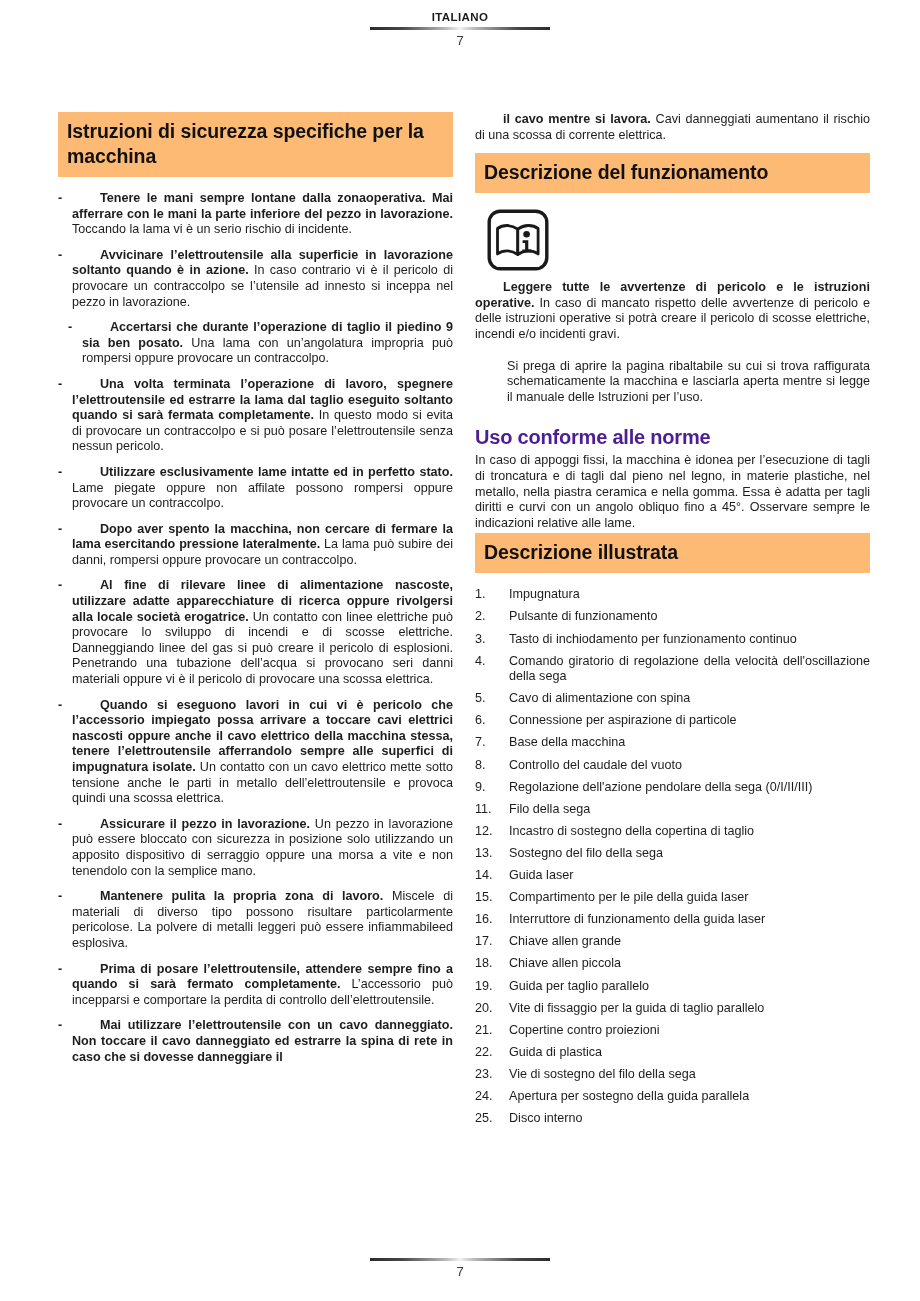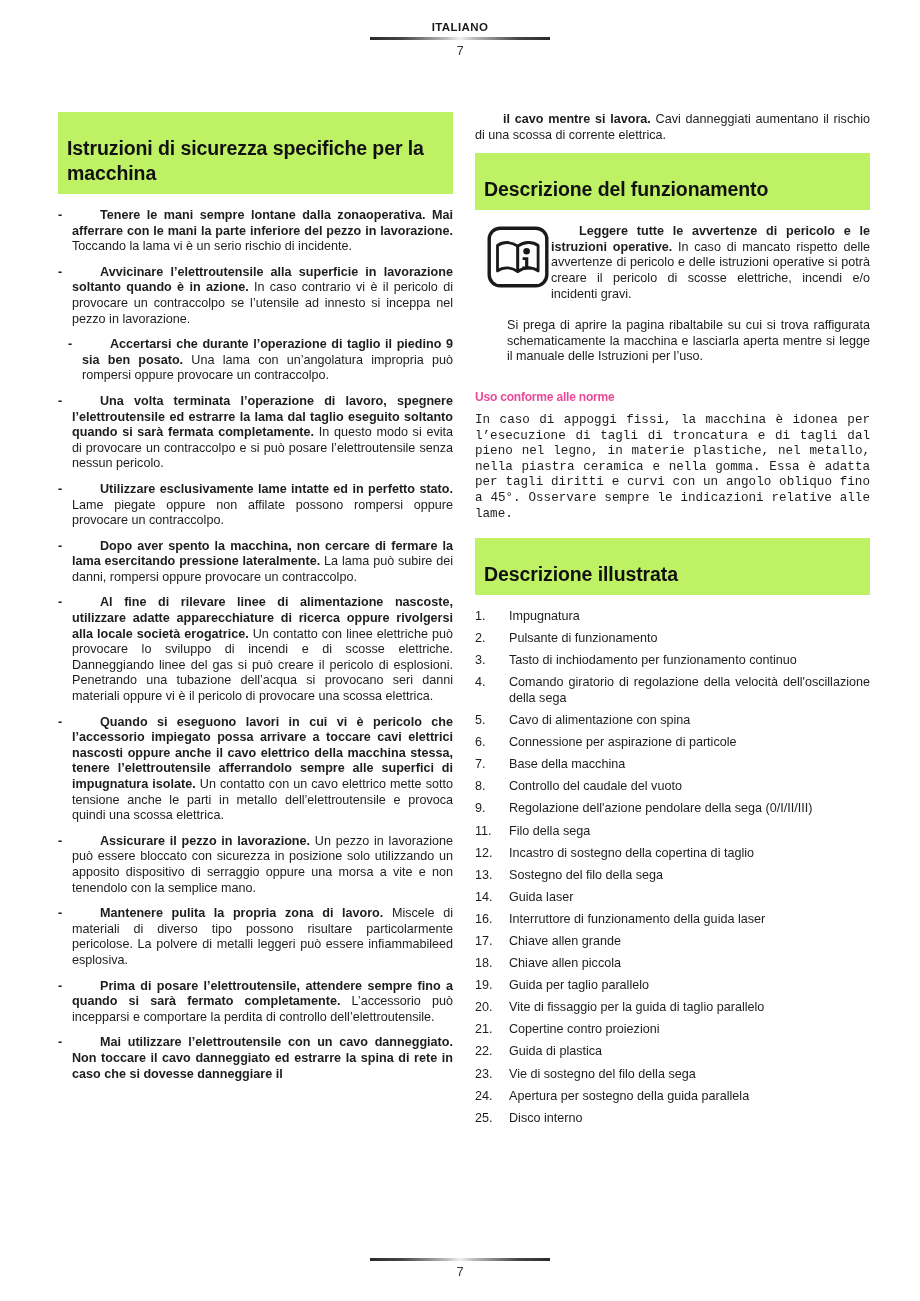--- a/index.html
+++ b/index.html
@@ -19,21 +19,21 @@
   .page {
     width: 920px;
     height: 1301px;
     position: relative;
     box-sizing: border-box;
   }
 
   
   .running-head {
     position: absolute;
-    top: 20px;
+    top: 10px;
     left: 0;
     width: 920px;
     text-align: center;
   }
   .running-head-label {
     font-size: 11.5px;
     font-weight: bold;
     letter-spacing: 0.4px;
     color: #1a1a1a;
     line-height: 14px;
@@ -64,34 +64,34 @@
   }
   .col {
     width: 395px;
   }
   .col-left { }
   .col-right { }
 
   
   h1.section-bar {
     margin: 0 0 14px 0;
-    padding: 24px 9px 8px 9px;
-    background: #bef264;
+    padding: 7px 9px 8px 9px;
+    background: #fdba74;
     font-size: 19.5px;
     font-weight: bold;
     line-height: 25px;
     color: #111;
     letter-spacing: -0.1px;
   }
   h2.sub-head {
     margin: 0 0 6px 0;
-    font-size: 12px;
+    font-size: 20px;
     font-weight: bold;
     line-height: 20px;
-    color: #ec4899;
+    color: #4c1d95;
     letter-spacing: -0.2px;
   }
 
   
   p.body {
     margin: 0 0 10px 0;
     font-size: 12.6px;
     line-height: 15.6px;
     text-align: justify;
     color: #1d1d1d;
@@ -120,22 +120,23 @@
     top: 0;
     font-weight: bold;
   }
   ul.bullets > li.indent .dash { left: 10px; }
   ul.bullets > li:last-child { margin-bottom: 0; }
 
   
   .warn-block {
     display: flex;
     align-items: flex-start;
-    gap: 2px;
+    gap: 9px;
     margin: 12px 0 16px 0;
+    flex-direction: column;
   }
   .warn-icon {
     flex: 0 0 auto;
     width: 62px;
     height: 62px;
     margin-left: 12px;
     margin-top: 2px;
   }
   .warn-text {
     flex: 1 1 auto;
@@ -253,21 +254,21 @@
         </div>
         <div class="warn-text">
           <span class="b">Leggere tutte le avvertenze di pericolo e le istruzioni operative.</span><span> In caso di mancato rispetto delle avvertenze di pericolo e delle istruzioni operative si potrà creare il pericolo di scosse elettriche, incendi e/o incidenti gravi.</span>
         </div>
       </div>
 
       <p class="body" style="margin-bottom:22px;margin-left:32px;">Si prega di aprire la pagina ribaltabile su cui si trova raffigurata schematicamente la macchina e lasciarla aperta mentre si legge il manuale delle Istruzioni per l’uso.</p>
 
       <h2 class="sub-head">Uso conforme alle norme</h2>
 
-      <p class="body" style="margin-bottom:16px;font-family:Liberation Mono, monospace;">In caso di appoggi fissi, la macchina è idonea per l’esecuzione di tagli di troncatura e di tagli dal pieno nel legno, in materie plastiche, nel metallo, nella piastra ceramica e nella gomma. Essa è adatta per tagli diritti e curvi con un angolo obliquo fino a 45°. Osservare sempre le indicazioni relative alle lame.</p>
+      <p class="body" style="margin-bottom:2px;">In caso di appoggi fissi, la macchina è idonea per l’esecuzione di tagli di troncatura e di tagli dal pieno nel legno, in materie plastiche, nel metallo, nella piastra ceramica e nella gomma. Essa è adatta per tagli diritti e curvi con un angolo obliquo fino a 45°. Osservare sempre le indicazioni relative alle lame.</p>
 
       <h1 class="section-bar" style="">Descrizione illustrata</h1>
 
       <ol class="numbered" id="parts-list">
           <li>
             <span class="num">1.</span>
             <span class="txt">Impugnatura</span>
           </li>
           <li>
             <span class="num">2.</span>
@@ -309,20 +310,24 @@
             <span class="num">12.</span>
             <span class="txt">Incastro di sostegno della copertina di taglio</span>
           </li>
           <li>
             <span class="num">13.</span>
             <span class="txt">Sostegno del filo della sega</span>
           </li>
           <li>
             <span class="num">14.</span>
             <span class="txt">Guida laser</span>
+          </li>
+          <li>
+            <span class="num">15.</span>
+            <span class="txt">Compartimento per le pile della guida laser</span>
           </li>
           <li>
             <span class="num">16.</span>
             <span class="txt">Interruttore di funzionamento della guida laser</span>
           </li>
           <li>
             <span class="num">17.</span>
             <span class="txt">Chiave allen grande</span>
           </li>
           <li>

